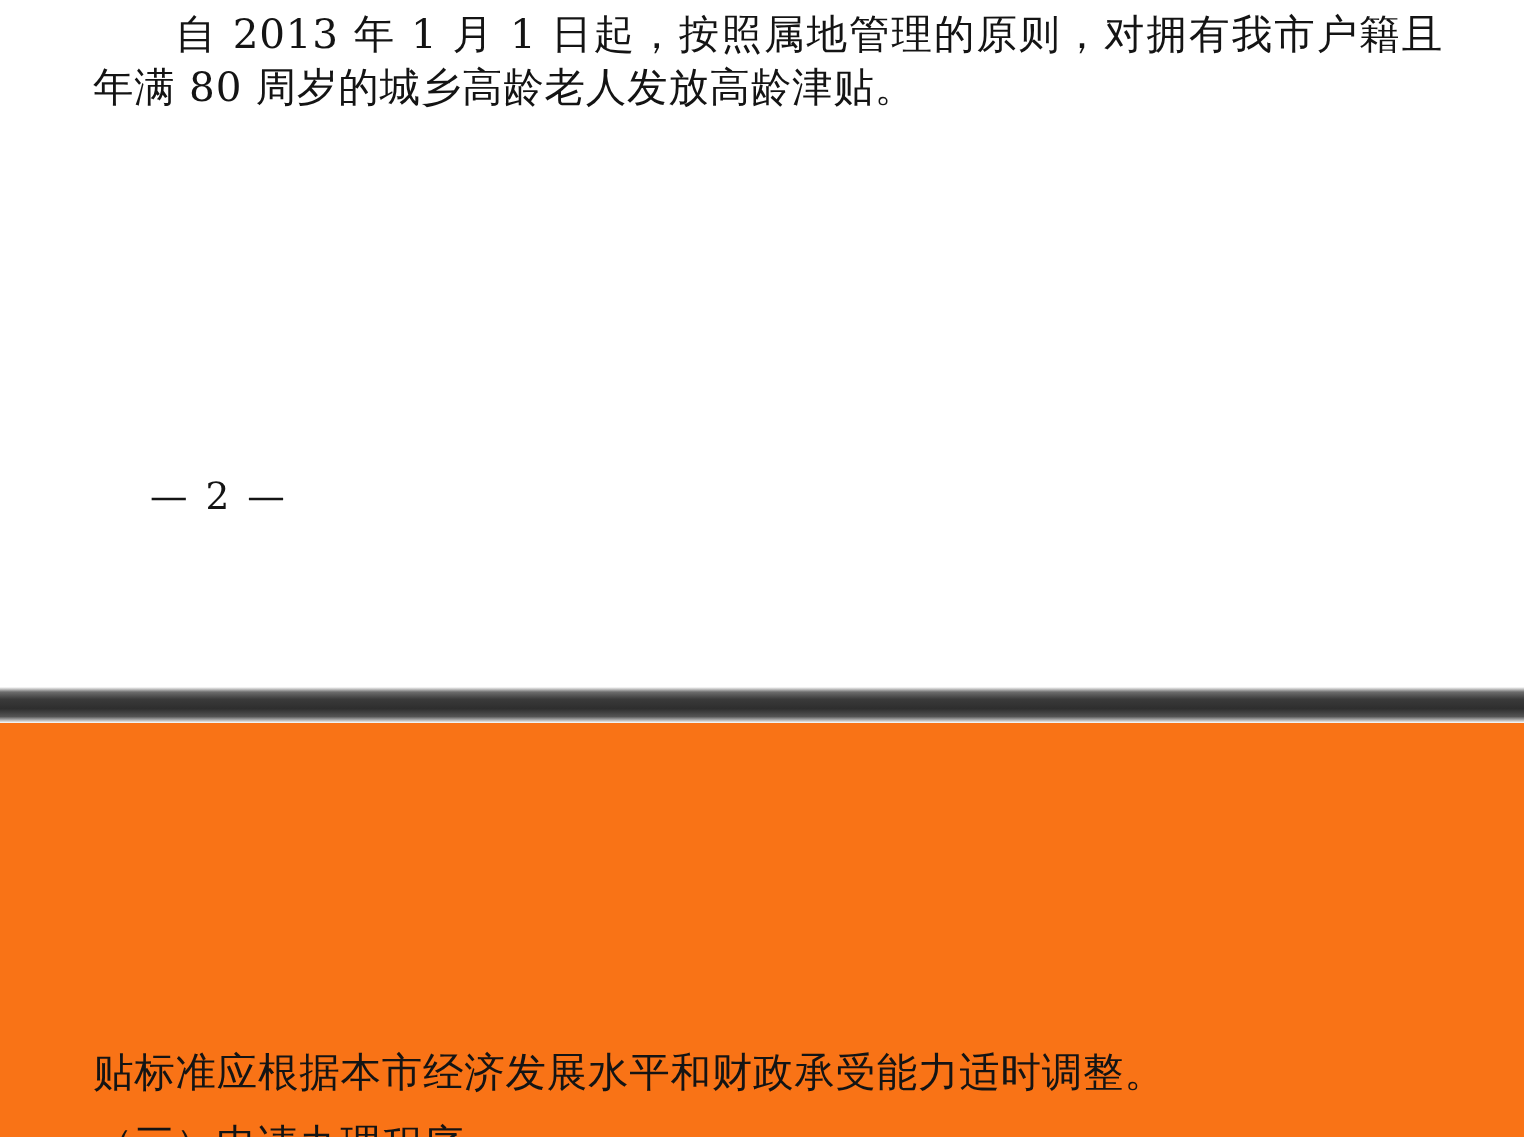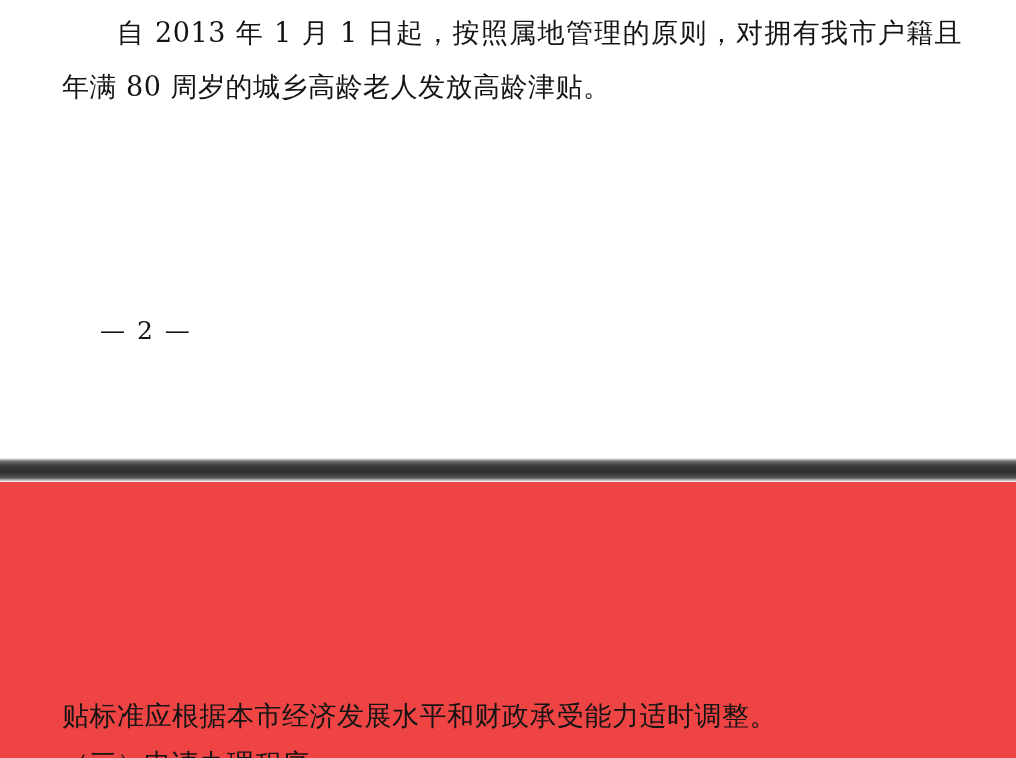--- a/index.html
+++ b/index.html
@@ -32,21 +32,21 @@
     width: 1016px;
     height: 458px;
     background: #ffffff;
   }
 
   .body-text {
     position: absolute;
     left: 62px;
     width: 900px;
     font-size: 27px;
-    line-height: 54px;
+    line-height: 35px;
     letter-spacing: 0.5px;
     text-align: justify;
     text-justify: inter-character;
     color: #141414;
   }
 
   .para-1 { top: 6px; }
   .para-2 { top: 118px; }
 
   .indent {
@@ -79,21 +79,21 @@
                 #ffffff 100%);
   }
 
   
   .doc-page-bottom {
     position: absolute;
     left: 0;
     top: 482px;
     width: 1016px;
     height: 276px;
-    background: #ef4444;
+    background: #f97316;
   }
 
   .cont-text {
     position: absolute;
     left: 62px;
     width: 900px;
     font-size: 27px;
     line-height: 47px;
     letter-spacing: 0.5px;
     color: #141414;

